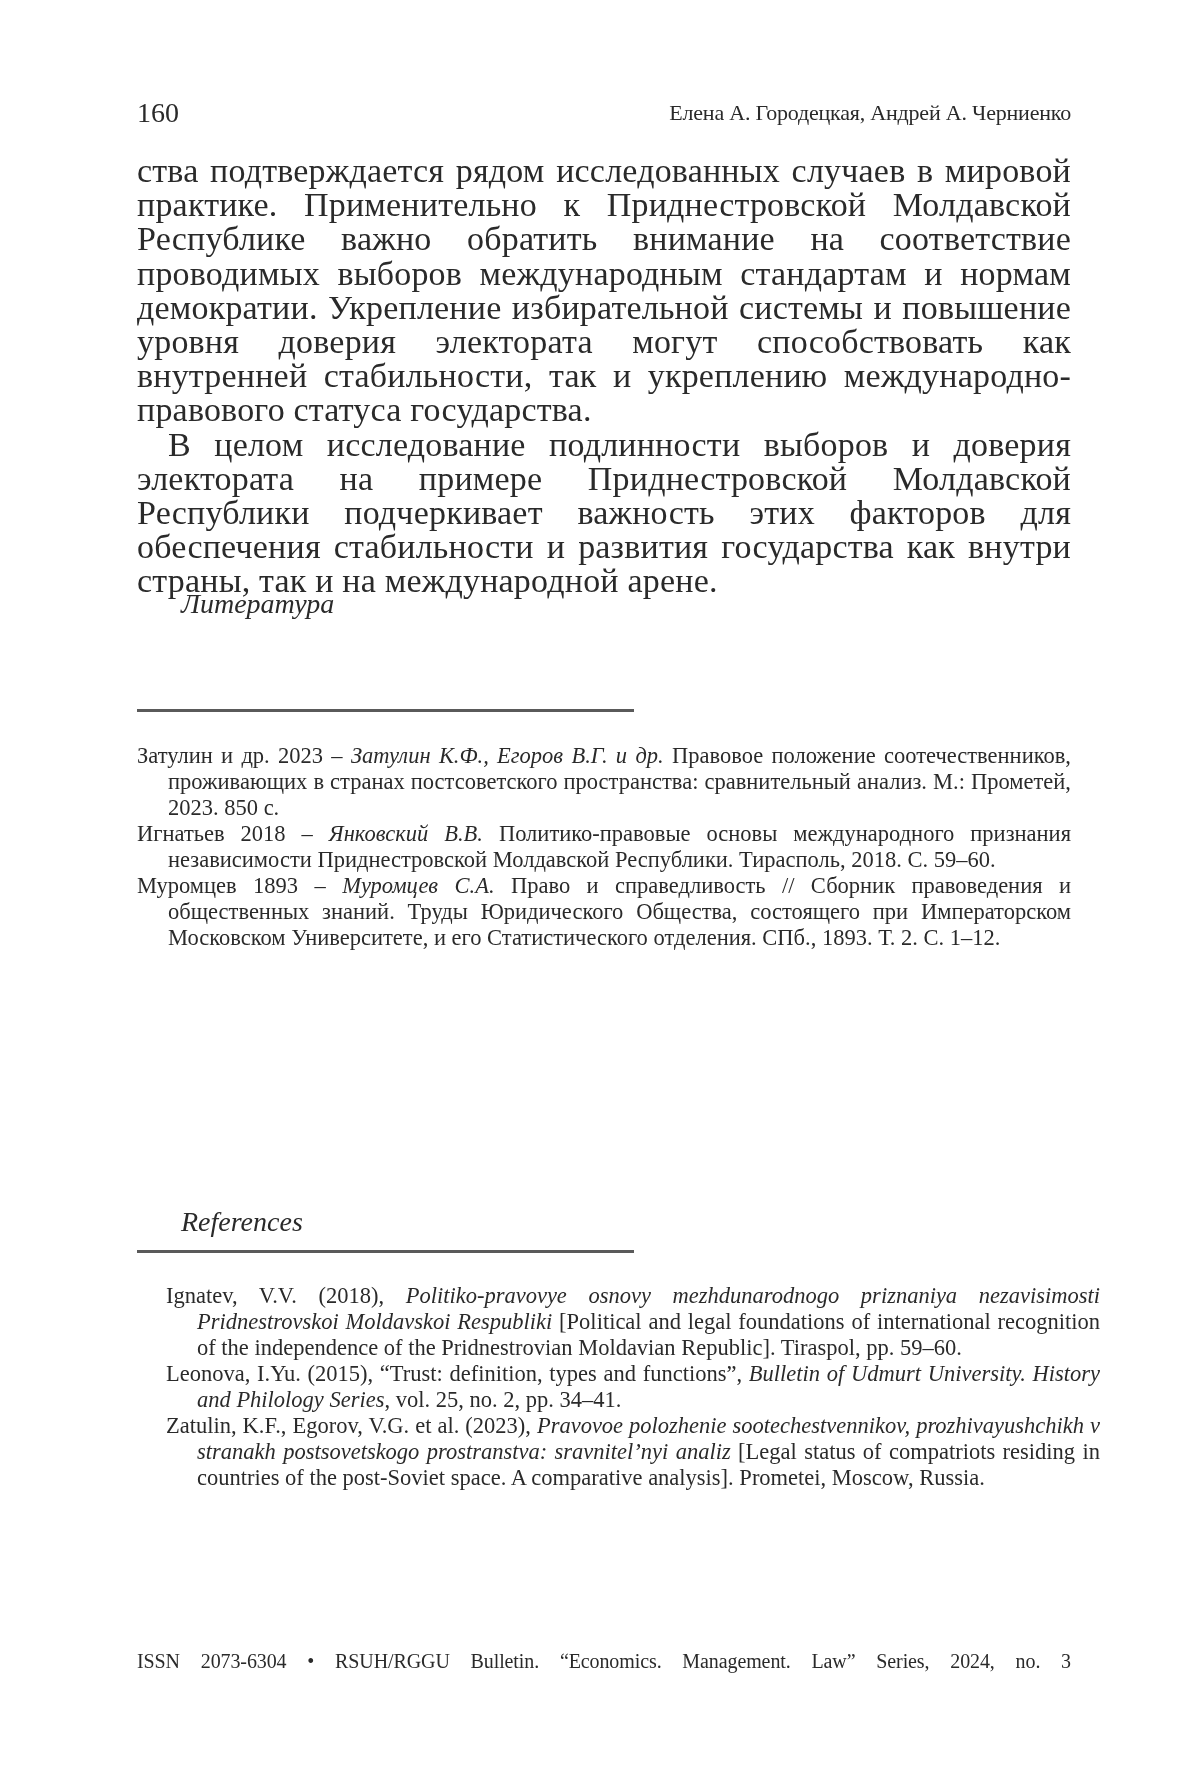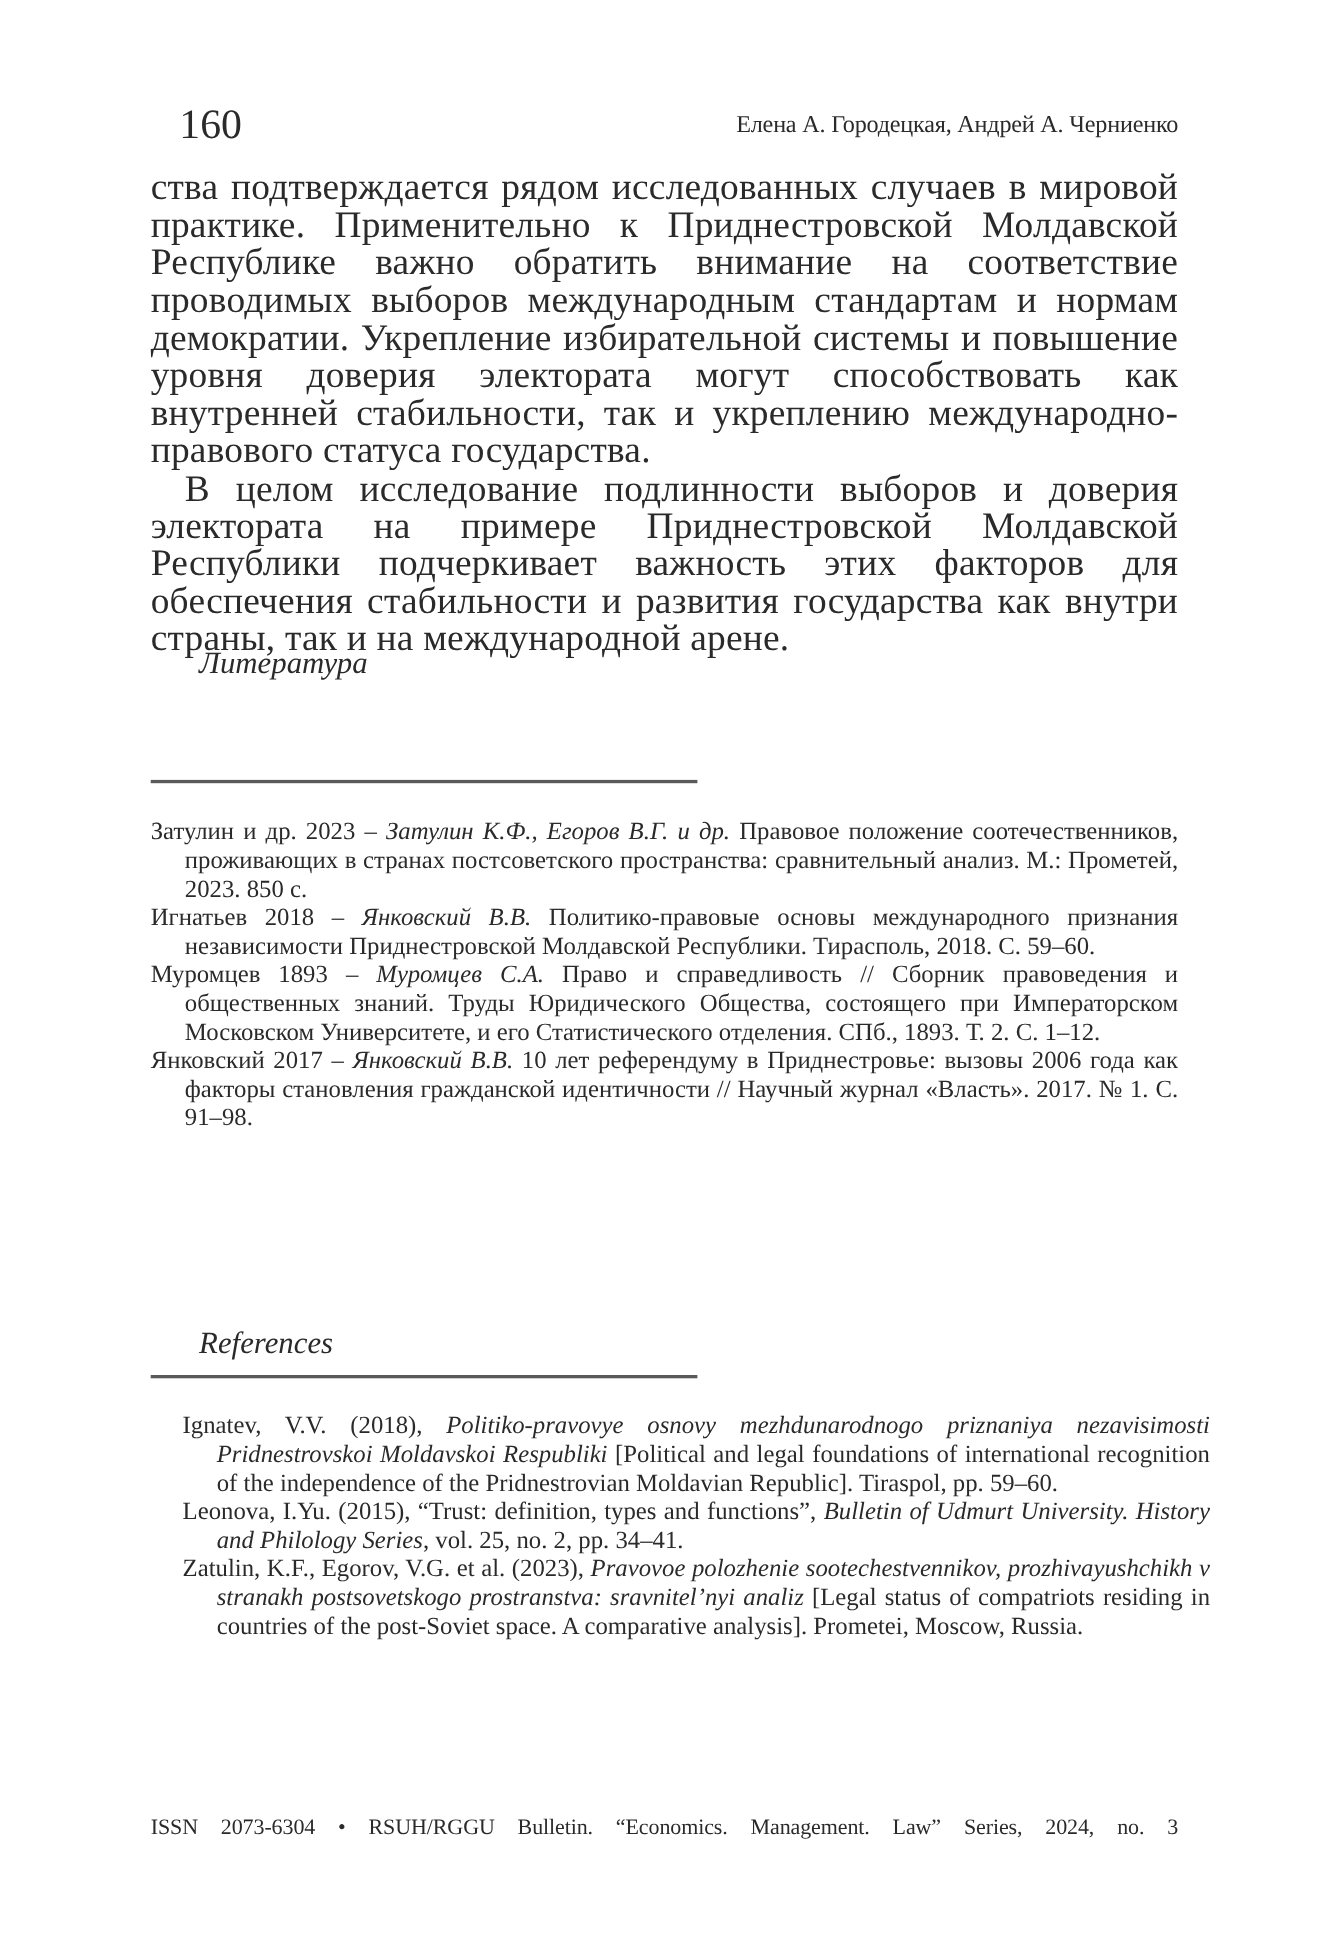--- a/index.html
+++ b/index.html
@@ -25,23 +25,22 @@
       position: absolute;
       top: 96px;
       left: 0;
       width: 934px;
       height: 34px;
     }
     .page-number {
       position: absolute;
       left: 0;
       top: 0;
-      font-size: 38px;
+      font-size: 28px;
       line-height: 34px;
-      margin-left: 26px;
     }
     .header-authors {
       position: absolute;
       right: 0;
       top: 2px;
       font-size: 22px;
       line-height: 30px;
       letter-spacing: -0.2px;
     }
     .body-text {
@@ -119,21 +118,20 @@
     <p class="indent">В целом исследование подлинности выборов и доверия электората на примере Приднестровской Молдавской Республики подчеркивает важность этих факторов для обеспечения стабильности и развития государства как внутри страны, так и на международной арене.</p>
   </div>
 
   <div class="section-head" style="top:587px;">Литература</div>
   <div class="section-rule" style="top:709px;"></div>
 
   <div class="ref-list" style="top:743px;">
     <p class="ref-item"><span>Затулин и др. 2023 – </span><i>Затулин К.Ф., Егоров В.Г. и др.</i><span> Правовое положение соотечественников, проживающих в странах постсоветского пространства: сравнительный анализ. М.: Прометей, 2023. 850 с.</span></p>
     <p class="ref-item"><span>Игнатьев 2018 – </span><i>Янковский В.В.</i><span> Политико-правовые основы международного признания независимости Приднестровской Молдавской Республики. Тирасполь, 2018. С. 59–60.</span></p>
     <p class="ref-item"><span>Муромцев 1893 – </span><i>Муромцев С.А.</i><span> Право и справедливость // Сборник правоведения и общественных знаний. Труды Юридического Общества, состоящего при Императорском Московском Университете, и его Статистического отделения. СПб., 1893. Т. 2. С. 1–12.</span></p>
-    <p class="ref-item"><span>Янковский 2017 – </span><i>Янковский В.В.</i><span> 10 лет референдуму в Приднестровье: вызовы 2006 года как факторы становления гражданской идентичности // Научный журнал «Власть». 2017. № 1. С. 91–98.</span></p>
   </div>
 
   <div class="section-head" style="top:1205px;">References</div>
   <div class="section-rule" style="top:1250px;"></div>
 
   <div class="ref-list" style="top:1283px;margin-left:29px;">
     <p class="ref-item"><span>Ignatev, V.V. (2018), </span><i>Politiko-pravovye osnovy mezhdunarodnogo priznaniya nezavisimosti Pridnestrovskoi Moldavskoi Respubliki</i><span> [Political and legal foundations of international recognition of the independence of the Pridnestrovian Moldavian Republic]. Tiraspol, pp. 59–60.</span></p>
     <p class="ref-item"><span>Leonova, I.Yu. (2015), “Trust: definition, types and functions”, </span><i>Bulletin of Udmurt University. History and Philology Series</i><span>, vol. 25, no. 2, pp. 34–41.</span></p>
     <p class="ref-item"><span>Zatulin, K.F., Egorov, V.G. et al. (2023), </span><i>Pravovoe polozhenie sootechestvennikov, prozhivayushchikh v stranakh postsovetskogo prostranstva: sravnitel’nyi analiz</i><span> [Legal status of compatriots residing in countries of the post-Soviet space. A comparative analysis]. Prometei, Moscow, Russia.</span></p>
   </div>

